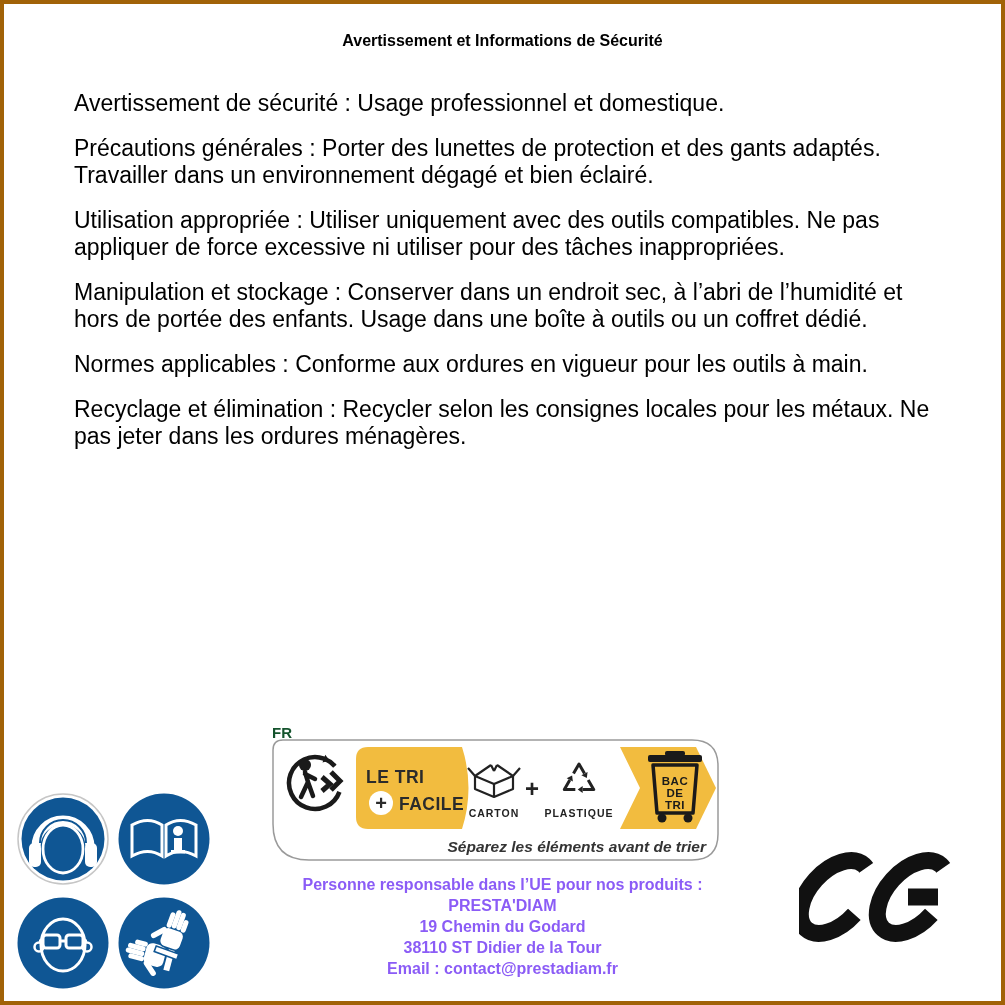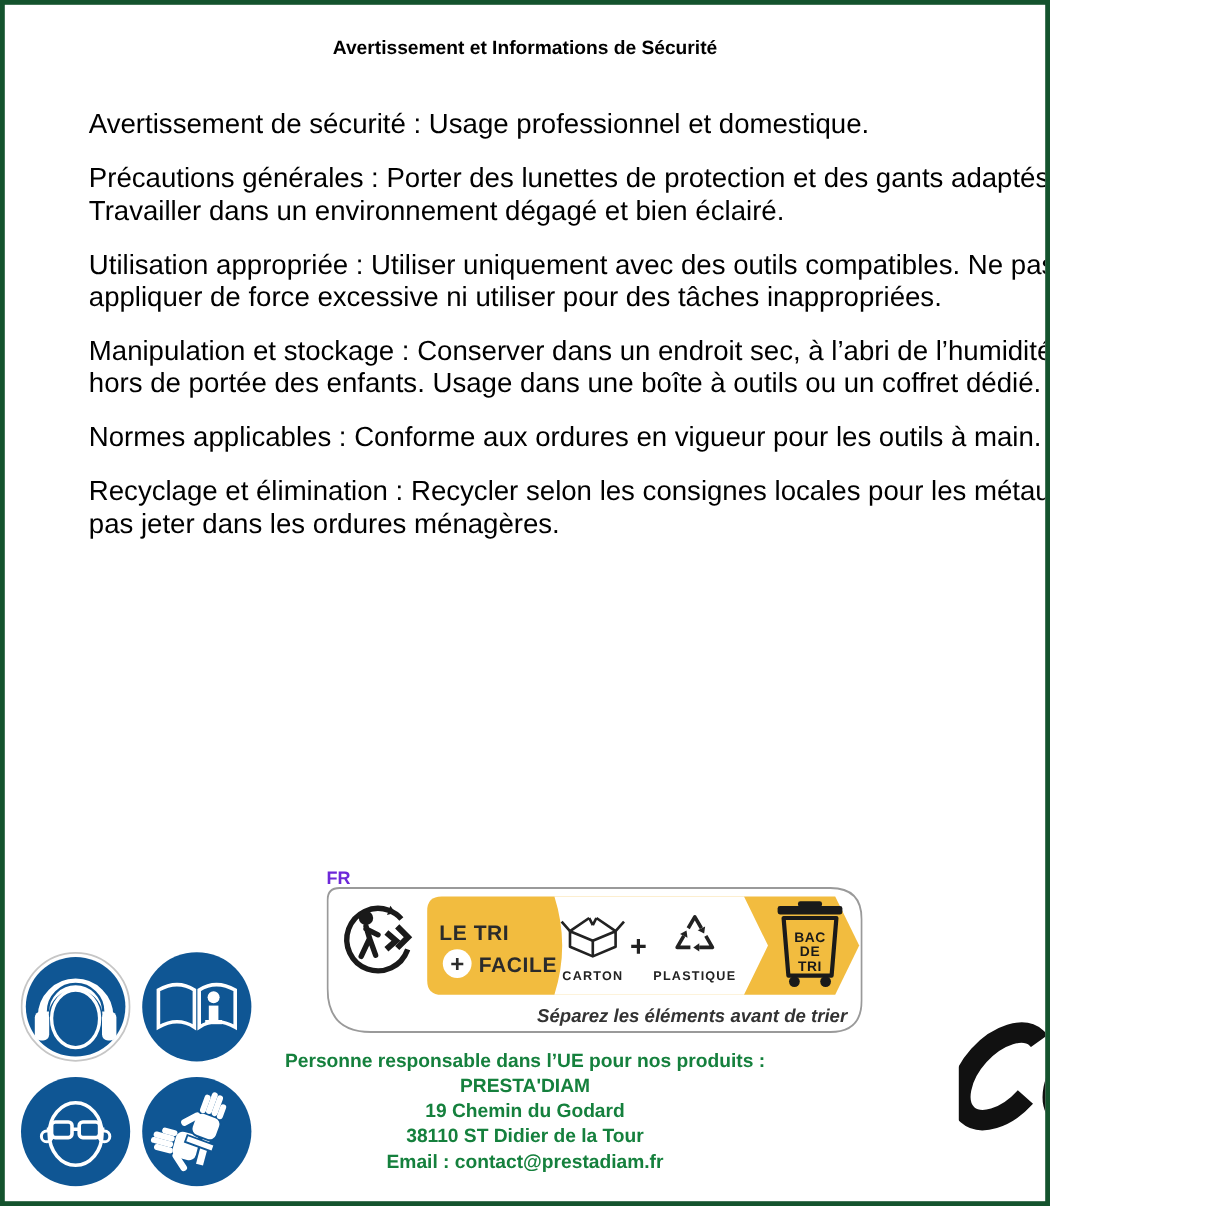--- a/index.html
+++ b/index.html
@@ -1,20 +1,20 @@
 <!DOCTYPE html>
 <html><head>
 <meta charset="utf-8">
 <style>
   html,body{margin:0;padding:0;background:#fff;}
   .page{
     position:relative;
-    width:875px;height:1005px;
+    width:1005px;height:1005px;
     box-sizing:border-box;
-    border:4px solid #14532d;
+    border:4px solid #a16207;
     background:#fff;
     font-family:"Liberation Sans","DejaVu Sans",sans-serif;
     color:#000;
     overflow:hidden;
   }
   .title{
     position:absolute;top:28px;left:0;right:0;
     text-align:center;
     font-size:16px;font-weight:bold;
   }
@@ -23,27 +23,27 @@
     font-size:23px;line-height:27px;
   }
   .body-text p{margin:0 0 18px 0;}
   .icon-grid{
     position:absolute;left:13px;top:789px;
     display:grid;grid-template-columns:92px 92px;grid-gap:12px 9px;
   }
   .icon-grid svg{display:block;}
   .fr-label{
     position:absolute;left:268px;top:720px;
-    font-size:15px;font-weight:bold;color:#6d28d9;
+    font-size:15px;font-weight:bold;color:#14532d;
   }
   .info-tri{position:absolute;left:268px;top:735px;}
   .address{
     position:absolute;left:0;right:0;top:870px;
     text-align:center;
-    font-size:16px;font-weight:bold;line-height:21px;color:#15803d;
+    font-size:16px;font-weight:bold;line-height:21px;color:#8b5cf6;
   }
   .ce{position:absolute;left:795px;top:841px;}
 </style>
 </head>
 <body>
 
 <div class="page">
 
   <div class="title">Avertissement et Informations de Sécurité</div>
 

